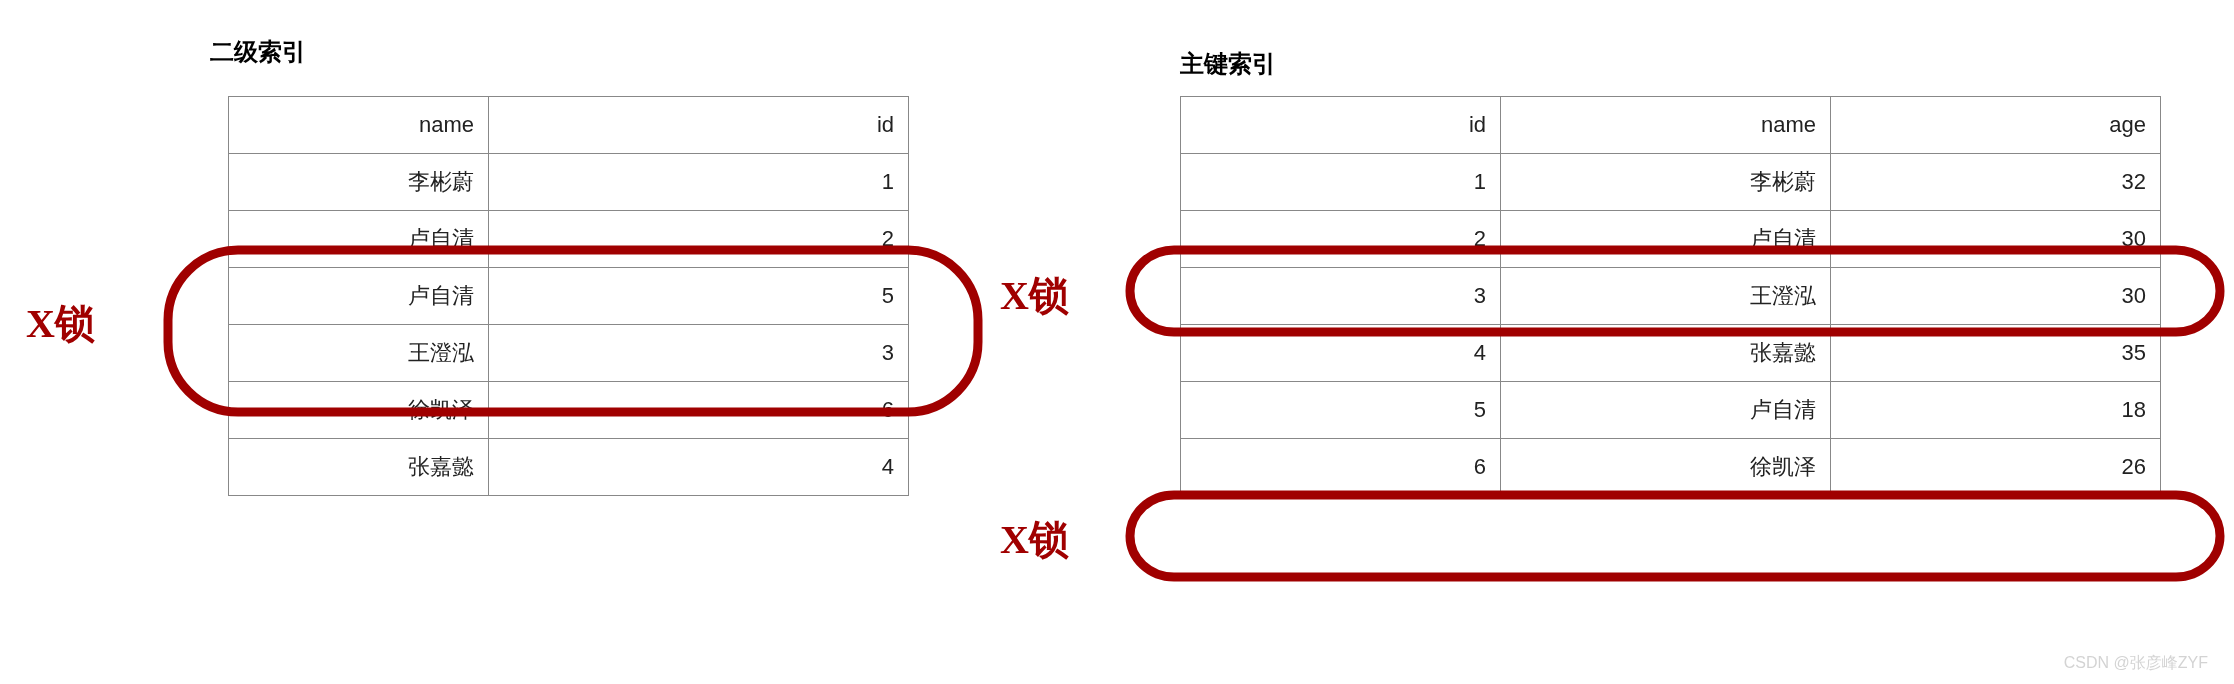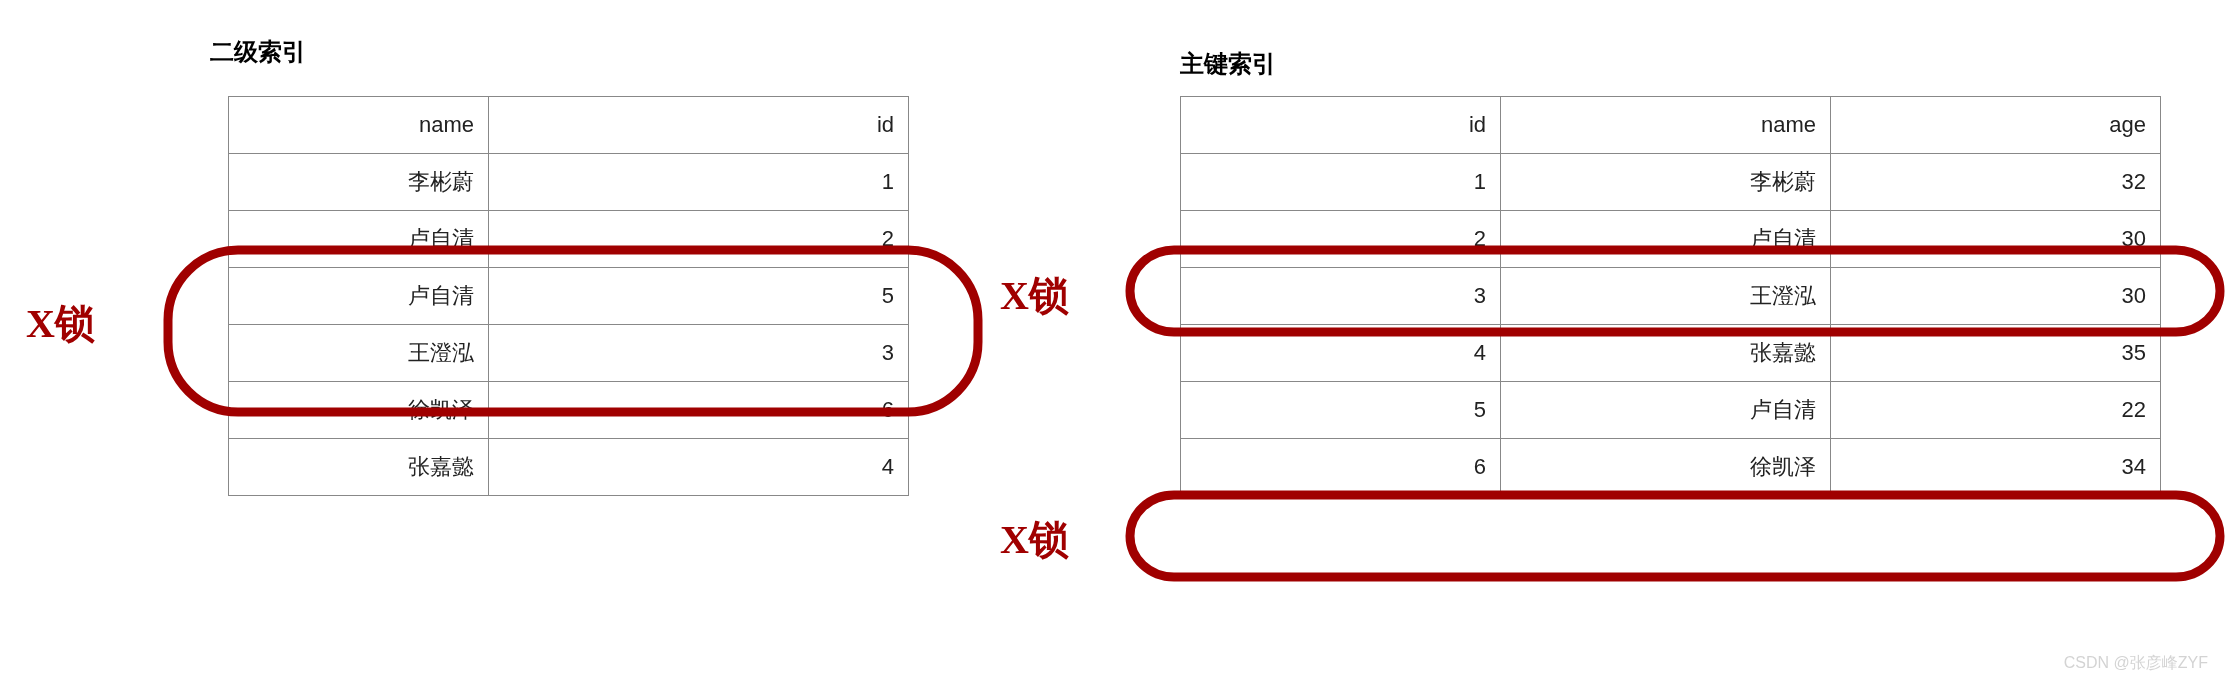--- a/index.html
+++ b/index.html
@@ -139,26 +139,26 @@
       <td>30</td>
     </tr>
     <tr>
       <td>4</td>
       <td>张嘉懿</td>
       <td>35</td>
     </tr>
     <tr>
       <td>5</td>
       <td>卢自清</td>
-      <td>22</td>
+      <td>18</td>
     </tr>
     <tr>
       <td>6</td>
       <td>徐凯泽</td>
-      <td>34</td>
+      <td>26</td>
     </tr>
   </tbody>
     </table>
 
   <svg class="overlay" width="2234" height="684">
 
     <rect x="168" y="250" rx="70" ry="70" width="810" height="162" fill="none" stroke="#A00000" stroke-width="9"></rect>
 
     <rect x="1130" y="250" rx="44" ry="44" width="1090" height="82" fill="none" stroke="#A00000" stroke-width="9"></rect>
 

